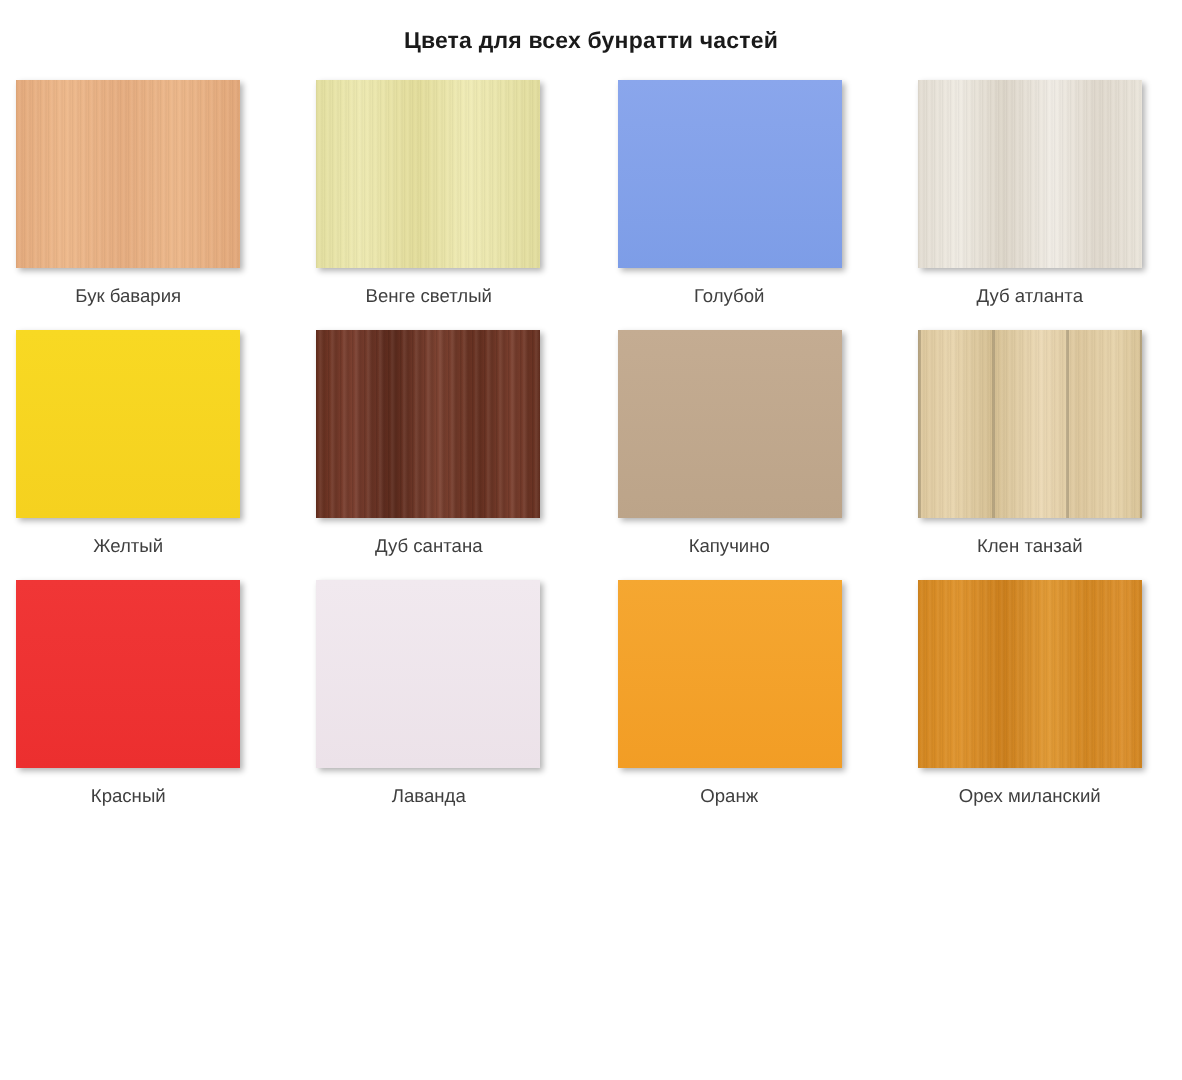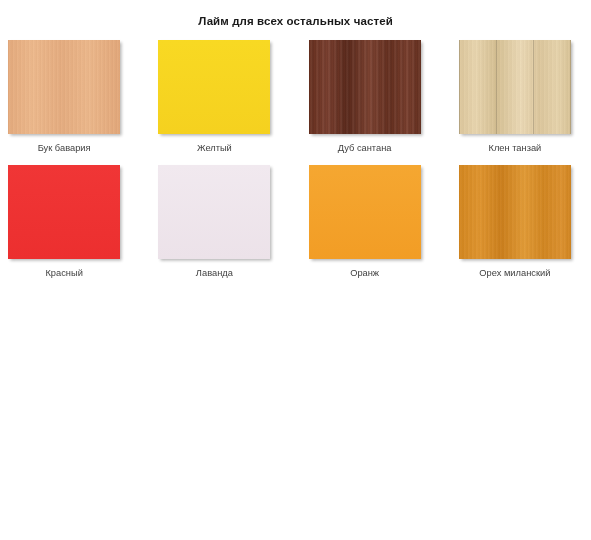--- a/index.html
+++ b/index.html
@@ -98,40 +98,64 @@
     text-align: center;
     line-height: 11px;
     white-space: nowrap;
   }
 </style>
 </head>
 <body>
 
 <div class="page">
 
-  <h1 class="page-title">Лайм для всех остальных частей</h1>
+  <h1 class="page-title">Цвета для всех бунратти частей</h1>
 
   <div class="grid">
       <div class="cell">
         <div class="swatch-wrap">
           <div class="swatch grain" style="background-color: rgb(232, 176, 131); background-image: linear-gradient(90deg, rgb(229, 171, 125) 0%, rgb(238, 185, 140) 22%, rgb(230, 173, 128) 48%, rgb(237, 184, 139) 72%, rgb(227, 168, 122) 100%);"></div>
         </div>
         <div class="caption">Бук бавария</div>
+      </div>
+      <div class="cell">
+        <div class="swatch-wrap">
+          <div class="swatch grain" style="background-color: rgb(232, 228, 168); background-image: linear-gradient(90deg, rgb(228, 224, 160) 0%, rgb(238, 234, 178) 20%, rgb(227, 221, 155) 45%, rgb(240, 236, 182) 68%, rgb(226, 221, 157) 100%);"></div>
+        </div>
+        <div class="caption">Венге светлый</div>
+      </div>
+      <div class="cell">
+        <div class="swatch-wrap">
+          <div class="swatch" style="background-color: rgb(127, 158, 232); background-image: linear-gradient(rgb(138, 166, 236) 0%, rgb(125, 157, 231) 100%);"></div>
+        </div>
+        <div class="caption">Голубой</div>
+      </div>
+      <div class="cell">
+        <div class="swatch-wrap">
+          <div class="swatch grain" style="background-color: rgb(230, 224, 214); background-image: linear-gradient(90deg, rgb(227, 221, 210) 0%, rgb(240, 236, 228) 18%, rgb(221, 214, 201) 38%, rgb(241, 237, 230) 60%, rgb(224, 217, 205) 80%, rgb(235, 230, 220) 100%);"></div>
+        </div>
+        <div class="caption">Дуб атланта</div>
       </div>
       <div class="cell">
         <div class="swatch-wrap">
           <div class="swatch" style="background-color: rgb(247, 213, 35); background-image: linear-gradient(rgb(248, 217, 35) 0%, rgb(245, 209, 31) 100%);"></div>
         </div>
         <div class="caption">Желтый</div>
       </div>
       <div class="cell">
         <div class="swatch-wrap">
           <div class="swatch grain grain-strong" style="background-color: rgb(110, 53, 40); background-image: linear-gradient(90deg, rgb(104, 48, 31) 0%, rgb(124, 64, 48) 16%, rgb(92, 42, 28) 34%, rgb(126, 67, 50) 54%, rgb(102, 48, 32) 72%, rgb(122, 63, 46) 88%, rgb(101, 47, 31) 100%);"></div>
         </div>
         <div class="caption">Дуб сантана</div>
+      </div>
+      <div class="cell">
+        <div class="swatch-wrap">
+          <div class="swatch" style="background-color: rgb(192, 168, 142); background-image: linear-gradient(rgb(196, 172, 146) 0%, rgb(188, 164, 137) 100%);"></div>
+        </div>
+        <div class="caption">Капучино</div>
       </div>
       <div class="cell">
         <div class="swatch-wrap">
           <div class="swatch grain planks" style="background-color: rgb(227, 207, 166); background-image: linear-gradient(90deg, rgb(221, 199, 156) 0%, rgb(233, 214, 175) 15%, rgb(214, 192, 147) 33%, rgb(236, 218, 182) 55%, rgb(221, 199, 157) 72%, rgb(231, 212, 172) 88%, rgb(217, 195, 150) 100%);"></div>
         </div>
         <div class="caption">Клен танзай</div>
       </div>
       <div class="cell">
         <div class="swatch-wrap">
           <div class="swatch" style="background-color: rgb(239, 51, 51); background-image: linear-gradient(rgb(240, 54, 54) 0%, rgb(236, 47, 47) 100%);"></div>

